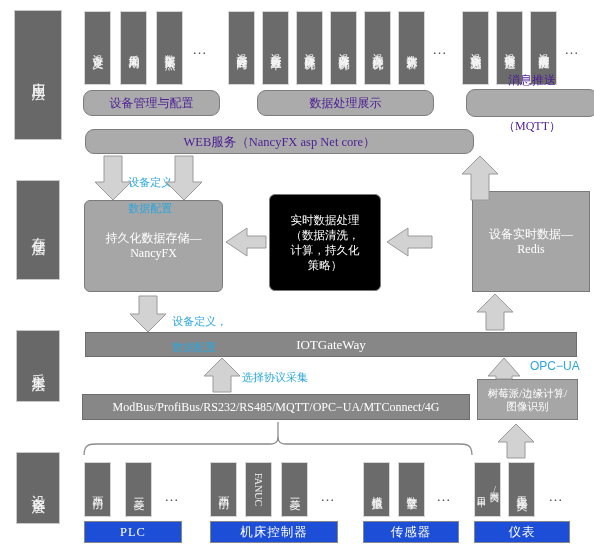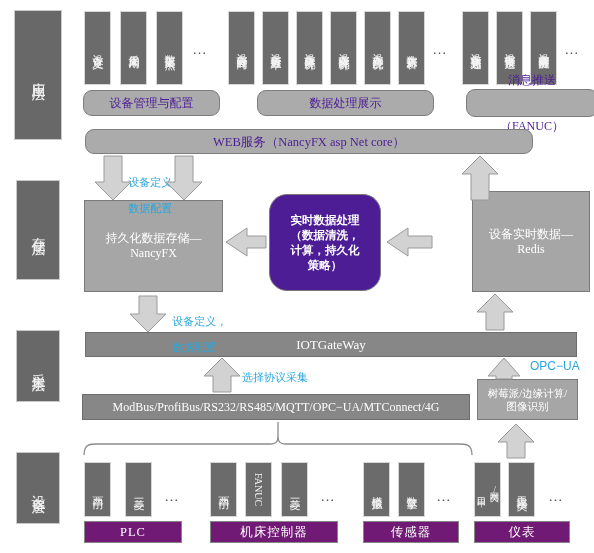--- a/index.html
+++ b/index.html
@@ -28,24 +28,24 @@
 
   
   .bar{background:#878787;border:1px solid #6d6d6d;
     display:flex;align-items:center;justify-content:center;text-align:center;
     font-size:12px;color:#ffffff;}
 
   
   .block{background:#a6a6a6;border:1px solid #7a7a7a;
     display:flex;align-items:center;justify-content:center;text-align:center;
     font-size:12px;line-height:15px;color:#ffffff;}
-  .block.round{border-radius:18px;background:#4c1d95;font-weight:bold;}
+  .block.round{border-radius:6px;background:#000000;}
 
   
-  .grp{background:#701a75;border:1px solid #868686;
+  .grp{background:#1d4ed8;border:1px solid #868686;
     display:flex;align-items:center;justify-content:center;
     font-size:12.5px;color:#ffffff;letter-spacing:1px;}
 
   .dots{position:absolute;color:#555;font-size:15px;letter-spacing:2px;
         font-family:"Liberation Sans",sans-serif;}
 
   .note{position:absolute;color:#2ba6dd;font-size:11px;line-height:13px;
         font-family:"Liberation Sans",sans-serif;white-space:pre;}
 
   
@@ -73,26 +73,26 @@
 <div class="abs chip" style="left:398px;top:11px;width:27px;height:74px;">大数据分析</div>
 <div class="dots" style="left:432px;top:40px;">…</div>
 <div class="abs cap" style="left:257px;top:90px;width:177px;height:26px;">数据处理展示</div>
 
 <div class="abs chip" style="left:462px;top:11px;width:27px;height:74px;">设备状态通知</div>
 <div class="abs chip" style="left:496px;top:11px;width:27px;height:74px;">设备报警推送</div>
 <div class="abs chip" style="left:530px;top:11px;width:27px;height:74px;">设备阈值提醒</div>
 <div class="dots" style="left:564px;top:40px;">…</div>
 <div class="abs cap" style="left:466px;top:89px;width:132px;height:28px;flex-direction:column;gap:32px;">
   <span>消息推送</span>
-  <span>（FANUC）</span>
+  <span>（MQTT）</span>
 </div>
 
-<div class="abs cap" style="left:85px;top:129px;width:448px;height:25px;font-size:12.5px;">WEB服务（NancyFX asp Net core）</div>
+<div class="abs cap" style="left:85px;top:129px;width:389px;height:25px;font-size:12.5px;">WEB服务（NancyFX asp Net core）</div>
 
-<div class="abs block" style="left:84px;top:200px;width:139px;height:92px;flex-direction:column;">
+<div class="abs block" style="left:84px;top:200px;width:139px;height:92px;flex-direction:column;border-radius:6px;">
   <span>持久化数据存储—</span>
   <span>NancyFX</span>
 </div>
 
 <div class="abs block round" style="left:269px;top:194px;width:112px;height:97px;flex-direction:column;font-size:11.5px;">
   <span>实时数据处理</span>
   <span>（数据清洗，</span>
   <span>计算，持久化</span>
   <span>策略）</span>
 </div>

